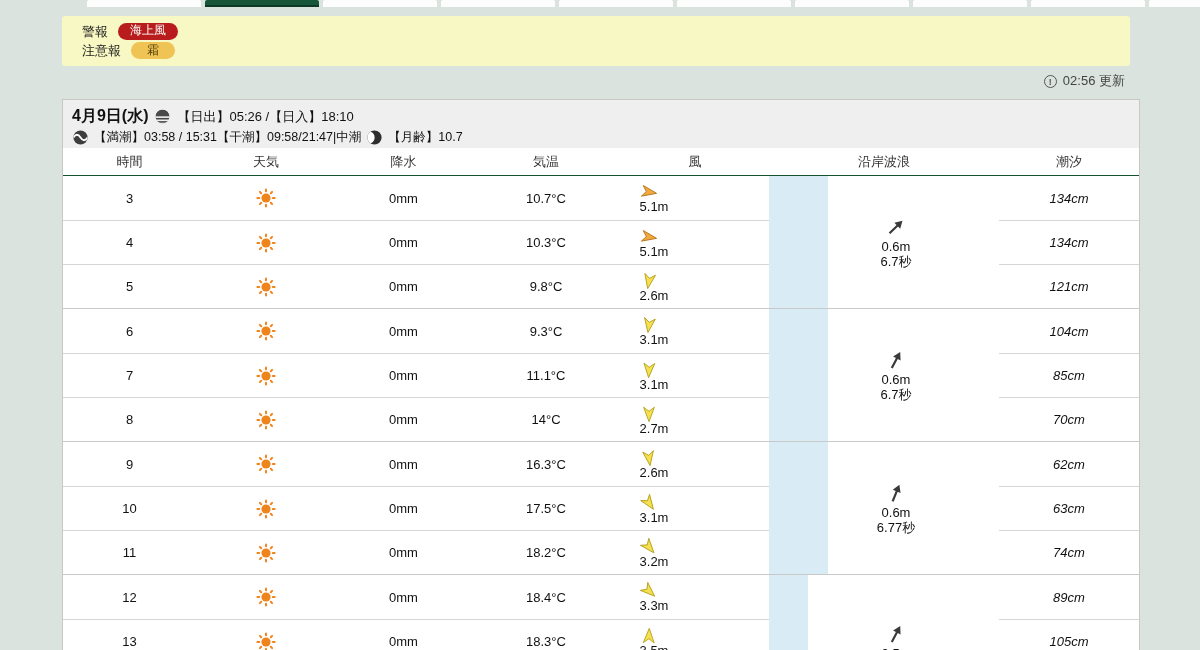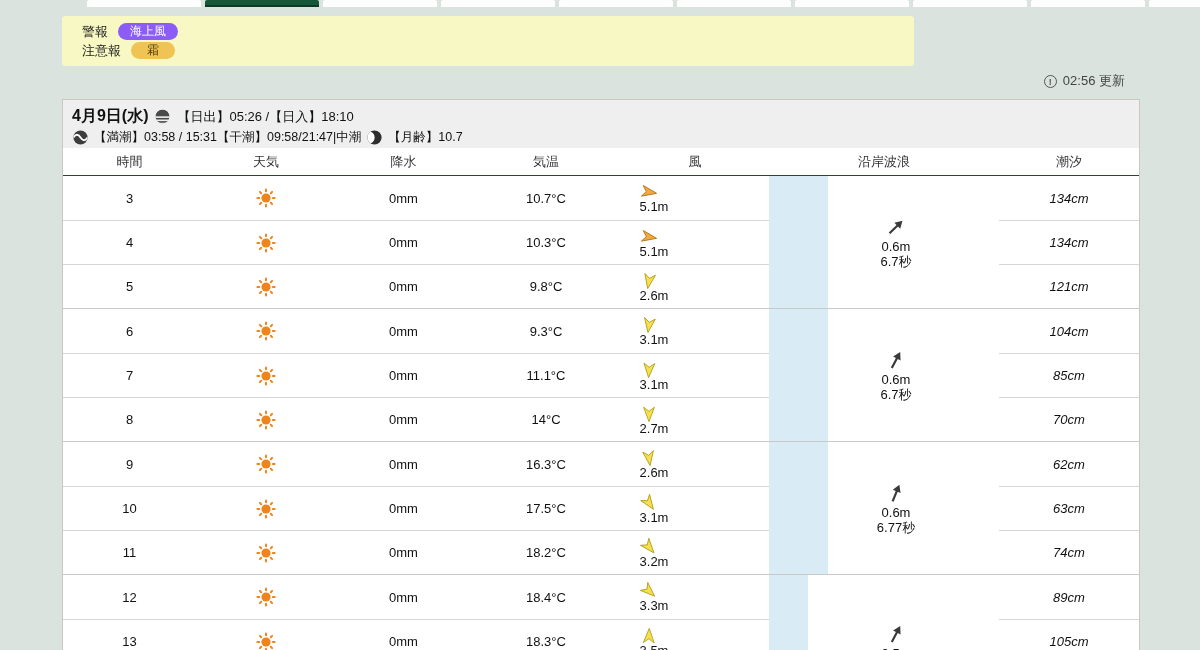--- a/index.html
+++ b/index.html
@@ -8,28 +8,28 @@
     background:#dbe3df;
     font-family:"Liberation Sans","DejaVu Sans",sans-serif;
     color:#111;
   }
   
   .tabs{position:absolute;left:87px;top:0;display:flex;gap:4px;}
   .tab{width:114px;height:7px;background:#fdfdfe;border-radius:2px 2px 0 0;}
   .tab.active{background:#175638;border-bottom:2px solid #0c3a24;height:5px;}
   
   .alert-banner{
-    position:absolute;left:62px;top:16px;width:852px;height:50px;
+    position:absolute;left:62px;top:16px;width:1068px;height:50px;
     background:#f8f8c4;border-radius:3px;box-sizing:border-box;
     padding:7px 0 0 20px;display:flex;flex-direction:column;gap:2px;
   }
   .alert-row{display:flex;align-items:center;gap:10px;height:17px;}
   .alert-label{font-size:13px;color:#222;}
   .pill{font-size:12px;line-height:17px;border-radius:10px;padding:0 12px;display:inline-block;}
-  .pill-warn{background:#8b5cf6;color:#fff;}
+  .pill-warn{background:#b91c1c;color:#fff;font-family:Liberation Mono, monospace;}
   .pill-adv{background:#f0c355;color:#4a3a00;padding:0 16px;}
   
   .update{position:absolute;top:72px;right:75px;display:flex;align-items:center;gap:6px;font-size:13px;color:#444;}
   .info-icon{width:13px;height:13px;border:1.5px solid #555;border-radius:50%;font-size:9px;line-height:12px;text-align:center;font-weight:bold;color:#555;box-sizing:border-box;}
   
   .card{position:absolute;left:62px;top:99px;width:1076px;background:#fff;border:1px solid #c8c8c8;}
   .dhead{background:#efefef;height:48px;box-sizing:border-box;padding:6px 0 0 9px;}
   .dline{display:flex;align-items:center;gap:6px;font-size:13px;color:#111;}
   .dline2{margin-top:2px;font-size:12.5px;gap:5px;}
   .dtitle{font-size:16px;font-weight:bold;}

